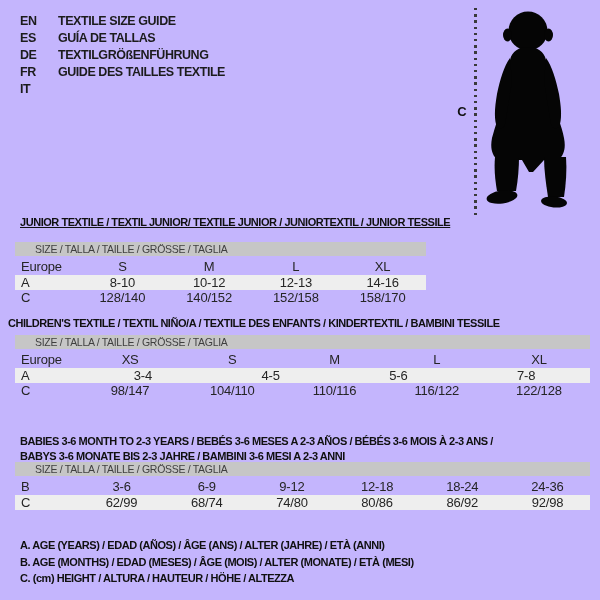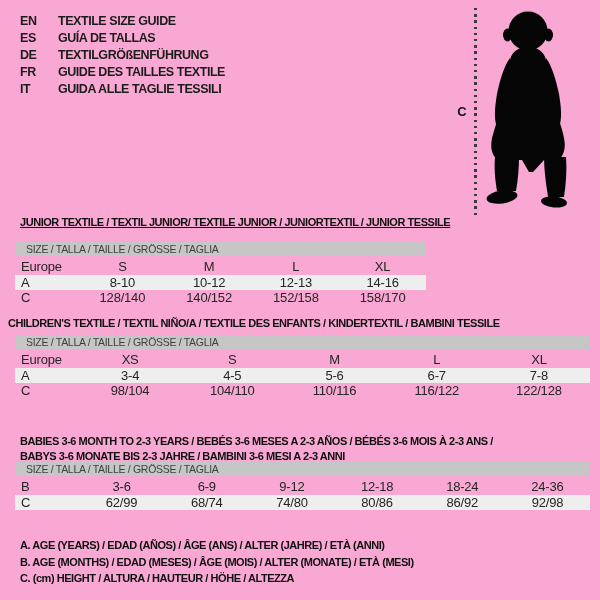--- a/index.html
+++ b/index.html
@@ -1,17 +1,17 @@
 <!DOCTYPE html>
 <html><head>
 <meta charset="utf-8">
 <style>
   html,body{margin:0;padding:0;background:#fff;}
   .canvas{
-    position:relative;width:600px;height:600px;background:#f9a8d4;overflow:hidden;
+    position:relative;width:600px;height:600px;background:#c4b5fd;overflow:hidden;
     font-family:"Liberation Sans","DejaVu Sans",sans-serif;color:#1c1c1c;
   }
   
   .lang-block{position:absolute;left:20px;top:13px;}
   .lang-row{display:flex;height:17px;line-height:17px;font-size:12.5px;font-weight:700;letter-spacing:-0.45px;}
   .lang-code{width:38px;}
   
   .measure-line{
     position:absolute;left:474px;top:8px;width:2.5px;height:207px;
     background-image:repeating-linear-gradient(to bottom,#3a3a3a 0,#3a3a3a 2.5px,transparent 2.5px,transparent 6.2px);
@@ -26,21 +26,21 @@
   #title-2{left:20px;top:434px;}
   .footnotes{position:absolute;left:20px;top:537px;font-size:11px;font-weight:700;letter-spacing:-0.45px;color:#101010;}
   .footnote-line{height:16.5px;line-height:16.5px;white-space:nowrap;}
   
   .size-table{position:absolute;}
   #table-0{left:15px;top:242px;width:411px;}
   #table-1{left:15px;top:335px;width:575px;}
   #table-2{left:15px;top:462px;width:575px;}
   .st-band{
     height:14px;line-height:14px;background:#c6c6c6;color:#3f3f3f;
-    font-size:10.5px;padding-left:11px;letter-spacing:-0.3px;margin-bottom:3px;
+    font-size:10.5px;padding-left:20px;letter-spacing:-0.3px;margin-bottom:3px;
   }
   .st-row{display:flex;height:15.5px;line-height:15.5px;font-size:13px;color:#252525;letter-spacing:-0.2px;}
   .st-row.striped{background:#eeeeee;}
   .st-cell-label{width:58px;padding-left:6px;text-align:left;}
   .st-cell{flex:1;text-align:center;}
 </style>
 </head>
 <body>
 
 <div class="canvas">
@@ -57,21 +57,20 @@
       <div class="lang-row">
         <span class="lang-code">DE</span>
         <span class="lang-label">TEXTILGRÖßENFÜHRUNG</span>
       </div>
       <div class="lang-row">
         <span class="lang-code">FR</span>
         <span class="lang-label">GUIDE DES TAILLES TEXTILE</span>
       </div>
       <div class="lang-row">
         <span class="lang-code">IT</span>
-        <span class="lang-label">GUIDA ALLE TAGLIE TESSILI</span>
       </div>
     </div>
 
   <div class="measure-line"></div>
   <div class="height-label">C</div>
 
   <svg class="baby-svg" viewBox="0 0 92 200" xmlns="http://www.w3.org/2000/svg">
     <g fill="#050505">
       <circle cx="46" cy="21" r="19.5"></circle>
       <ellipse cx="25.5" cy="25" rx="4.5" ry="6.5"></ellipse>
@@ -128,26 +127,25 @@
           <div class="st-cell">S</div>
           <div class="st-cell">M</div>
           <div class="st-cell">L</div>
           <div class="st-cell">XL</div>
         </div>
         <div class="st-row striped">
           <div class="st-cell-label">A</div>
           <div class="st-cell">3-4</div>
           <div class="st-cell">4-5</div>
           <div class="st-cell">5-6</div>
-          <div class="st-cell">6-7</div>
           <div class="st-cell">7-8</div>
         </div>
         <div class="st-row">
           <div class="st-cell-label">C</div>
-          <div class="st-cell">98/104</div>
+          <div class="st-cell">98/147</div>
           <div class="st-cell">104/110</div>
           <div class="st-cell">110/116</div>
           <div class="st-cell">116/122</div>
           <div class="st-cell">122/128</div>
         </div>
       </div>
   </div>
 
   <div class="sec-title" id="title-2">
       <div class="title-line">BABIES 3-6 MONTH TO 2-3 YEARS / BEBÉS 3-6 MESES A 2-3 AÑOS / BÉBÉS 3-6 MOIS À 2-3 ANS /</div>

